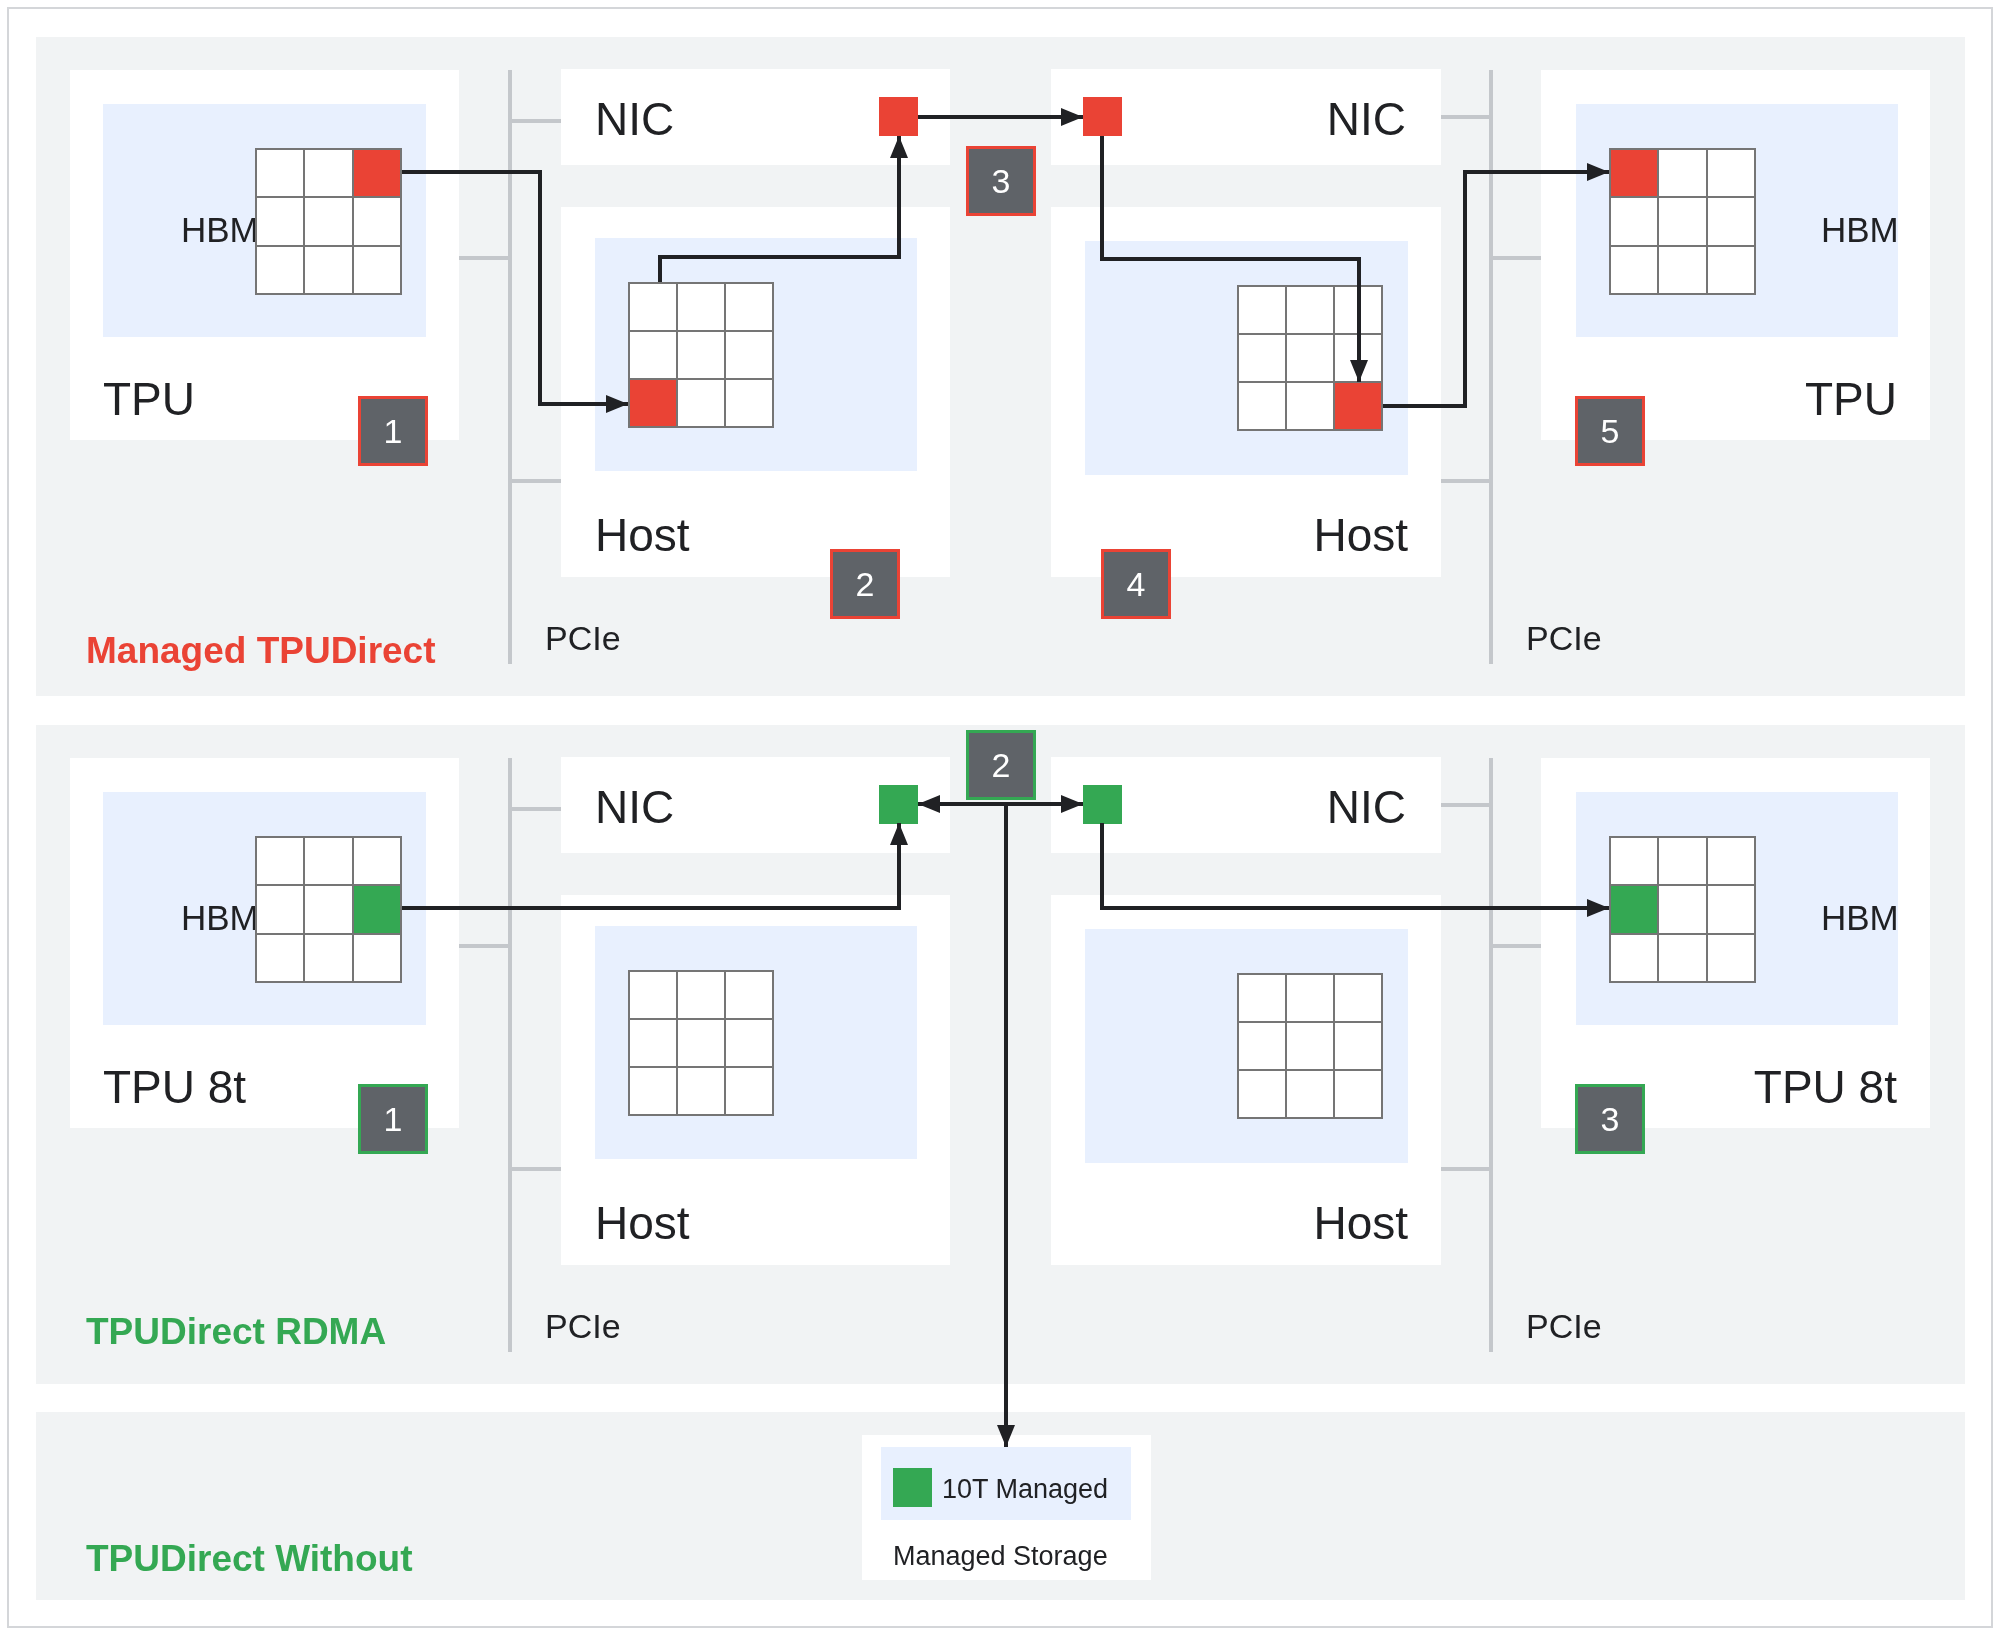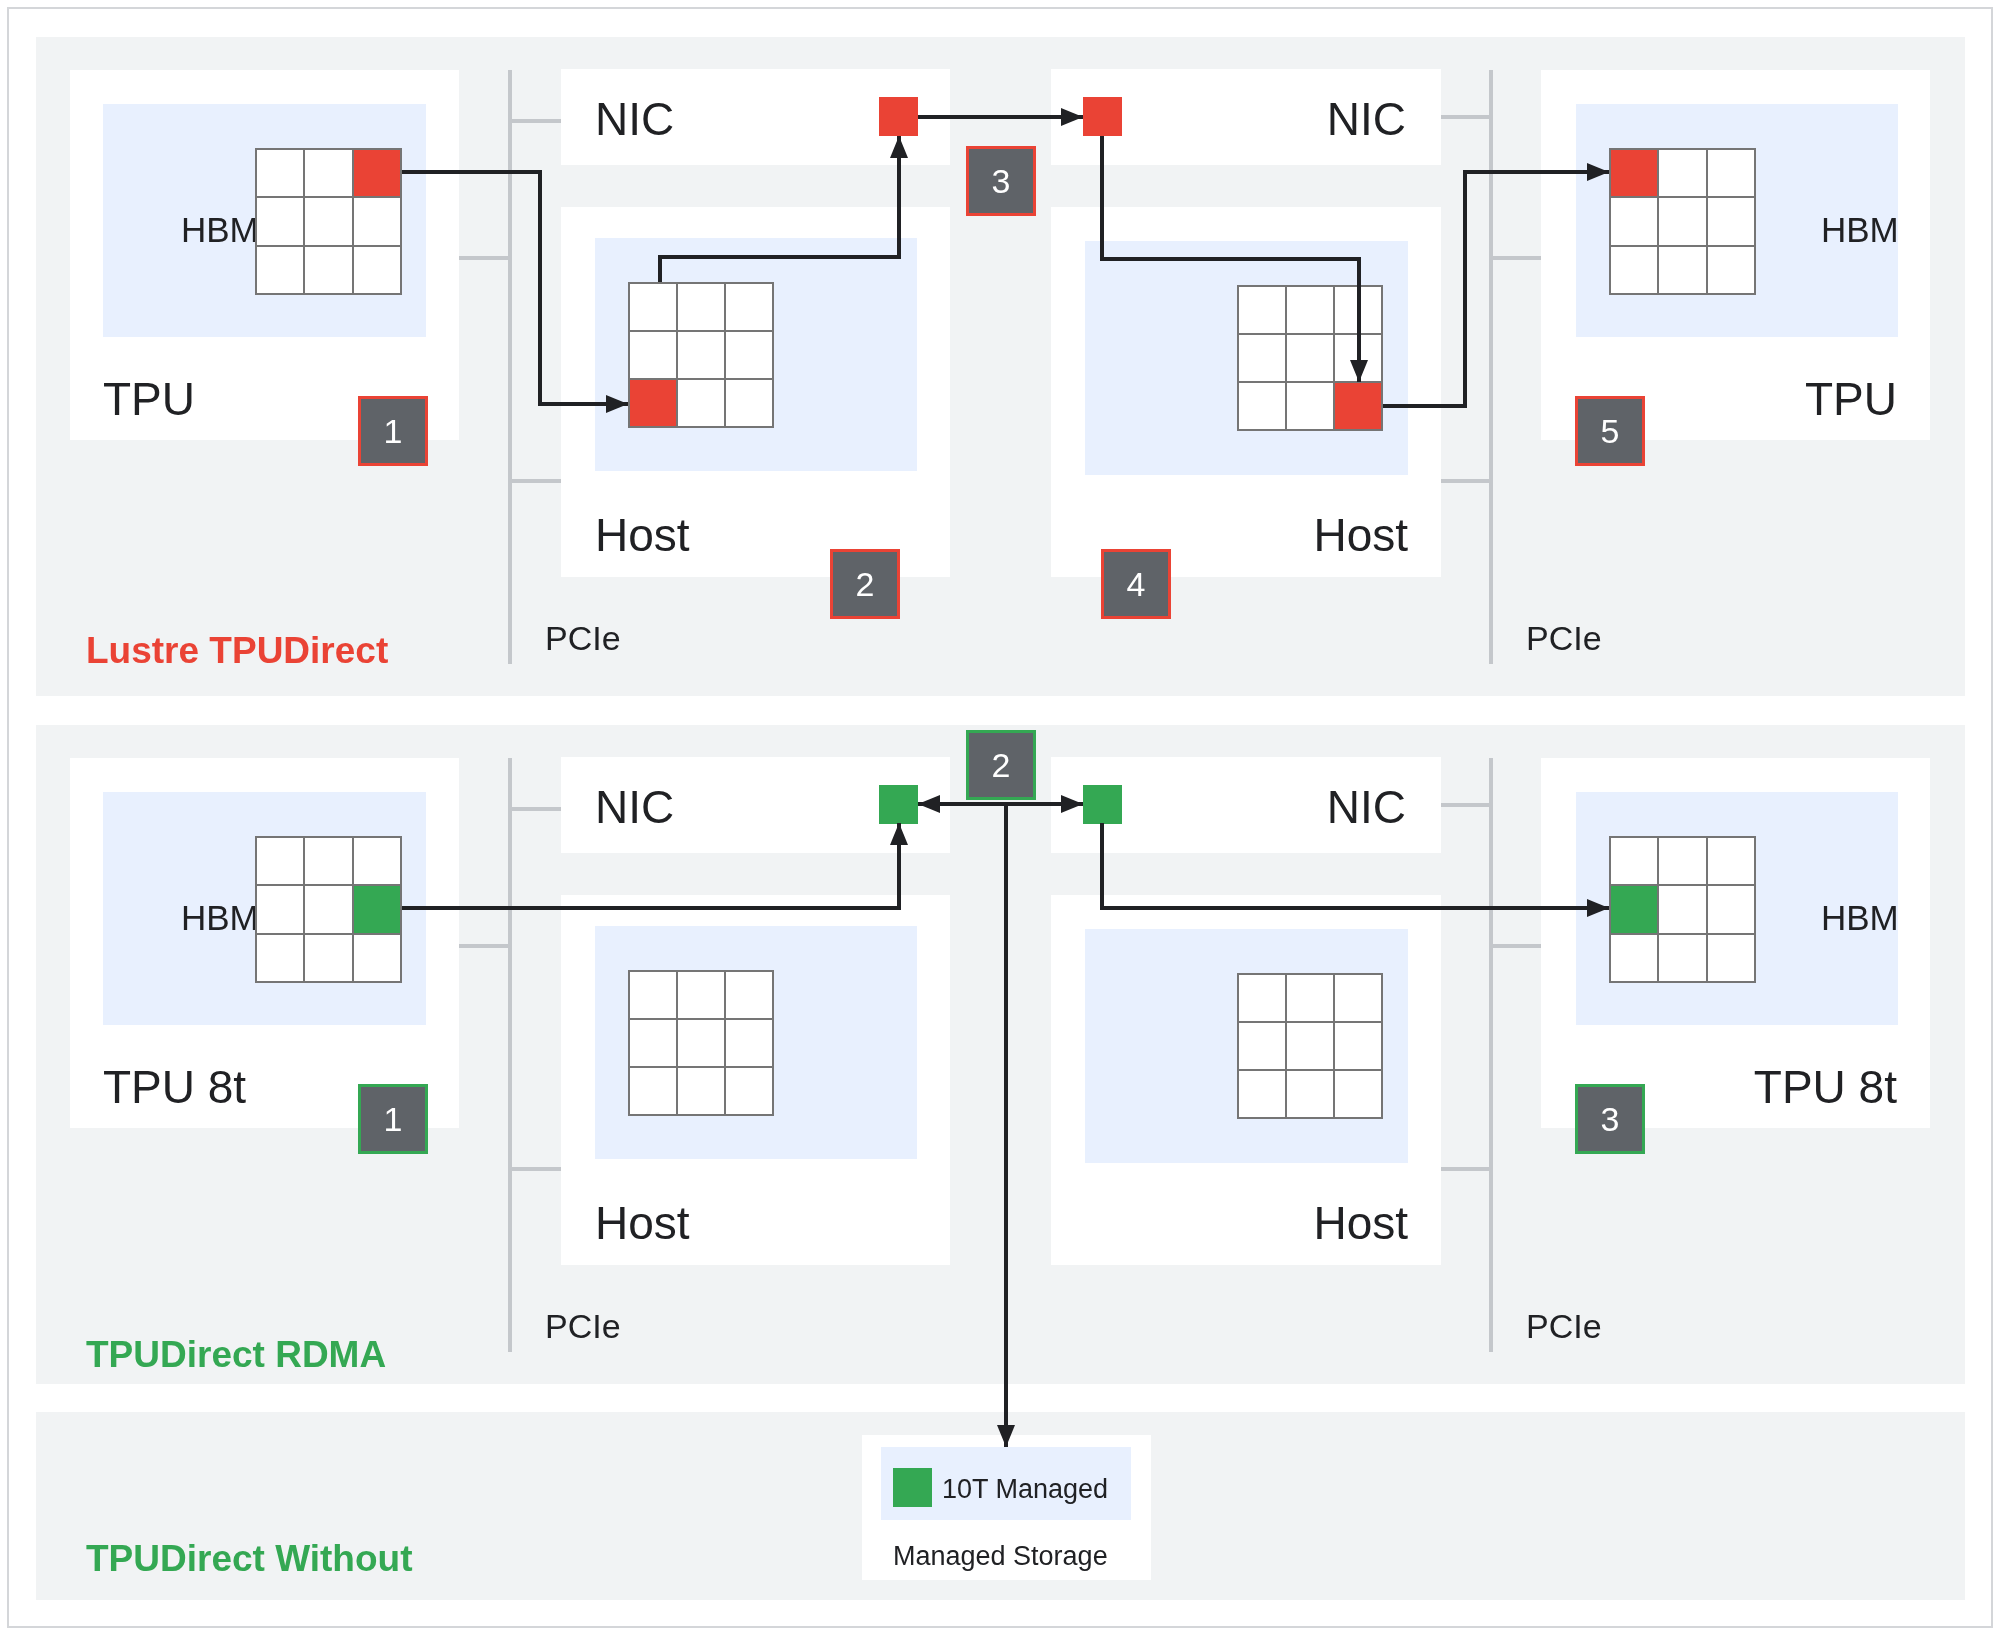--- a/index.html
+++ b/index.html
@@ -121,21 +121,21 @@
   <div class="cell"></div>
     <div class="cell"></div>
     <div class="cell"></div>
 </div>
 <div class="abs mid" style="left:1777px;top:212px;">HBM</div>
 <div class="abs big right" style="right:102px;top:376px;">TPU</div>
 <div class="abs badge red" style="left:1575px;top:396px;">5</div>
 
 <div class="abs pcie" style="left:545px;top:621px;">PCIe</div>
 <div class="abs pcie" style="left:1526px;top:621px;">PCIe</div>
-<div class="abs label red" style="left:86px;top:632px;">Lustre TPUDirect</div>
+<div class="abs label red" style="left:86px;top:632px;">Managed TPUDirect</div>
 
 <div class="abs panel" style="left:36px;top:725px;width:1929px;height:659px;"></div>
 
 <div class="abs vline" style="left:508px;top:758px;height:594px;"></div>
 <div class="abs hline" style="left:510px;top:807px;width:51px;"></div>
 <div class="abs hline" style="left:459px;top:944px;width:51px;"></div>
 <div class="abs hline" style="left:510px;top:1167px;width:51px;"></div>
 <div class="abs vline" style="left:1489px;top:758px;height:594px;"></div>
 <div class="abs hline" style="left:1441px;top:803px;width:50px;"></div>
 <div class="abs hline" style="left:1491px;top:944px;width:50px;"></div>
@@ -210,21 +210,21 @@
   <div class="cell"></div>
     <div class="cell"></div>
     <div class="cell"></div>
 </div>
 <div class="abs mid" style="left:1777px;top:900px;">HBM</div>
 <div class="abs big right" style="right:102px;top:1064px;">TPU 8t</div>
 <div class="abs badge green" style="left:1575px;top:1084px;">3</div>
 
 <div class="abs pcie" style="left:545px;top:1309px;">PCIe</div>
 <div class="abs pcie" style="left:1526px;top:1309px;">PCIe</div>
-<div class="abs label green" style="left:86px;top:1313px;margin-top:23px;">TPUDirect RDMA</div>
+<div class="abs label green" style="left:86px;top:1313px;">TPUDirect RDMA</div>
 
 <div class="abs panel" style="left:36px;top:1412px;width:1929px;height:188px;"></div>
 <div class="abs box" style="left:862px;top:1435px;width:289px;height:145px;"></div>
 <div class="abs mem" style="left:881px;top:1447px;width:250px;height:73px;"></div>
 <div class="abs sq green" style="left:893px;top:1468px;"></div>
 <div class="abs small" style="left:942px;top:1476px;">10T Managed</div>
 <div class="abs small" style="left:893px;top:1543px;">Managed Storage</div>
 <div class="abs label green" style="left:86px;top:1540px;">TPUDirect Without</div>
 
 <svg class="arrows" viewBox="0 0 1999 1636">

